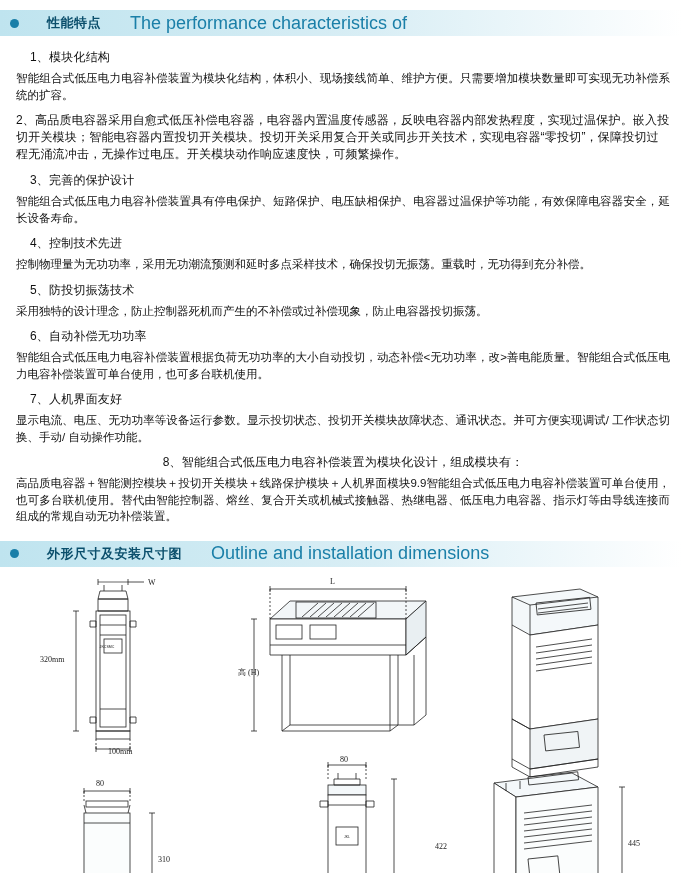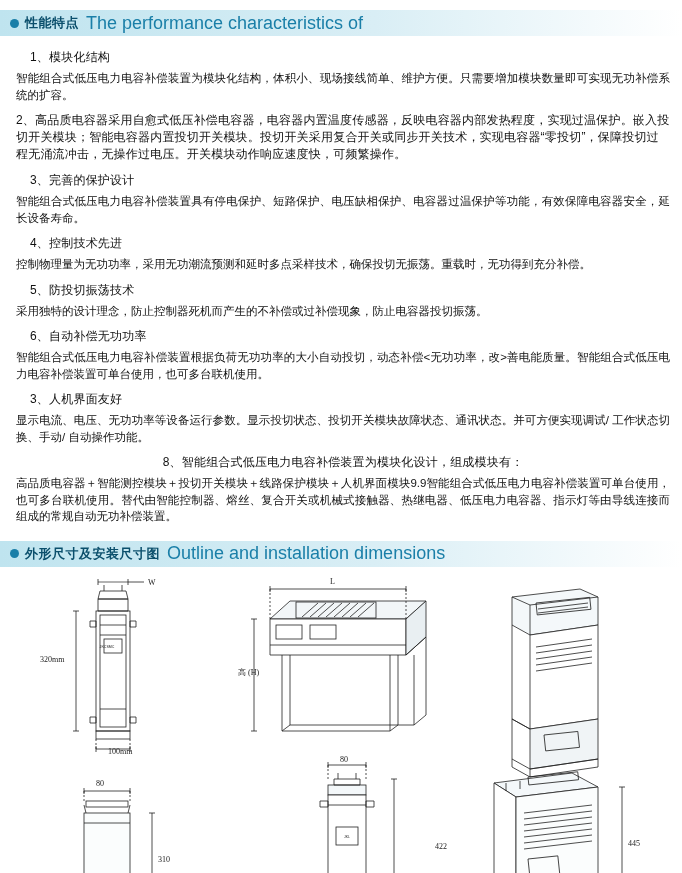--- a/index.html
+++ b/index.html
@@ -14,20 +14,21 @@
   .page{position:relative;width:682px;height:873px;}
 
   
   .section-header{
     position:relative;
     height:26px;
     background:linear-gradient(to right,#bfe4ef 0%,#d9eef5 55%,#ffffff 100%);
     display:flex;align-items:center;
     padding-left:10px;
     box-sizing:border-box;
+    gap:22px;
   }
   .section-header .bullet{
     width:9px;height:9px;border-radius:50%;
     background:#1a7fa8;margin-right:6px;flex:0 0 auto;
   }
   .section-header .cn{
     font-size:13px;font-weight:bold;color:#0b4f6c;letter-spacing:0.5px;
   }
   .section-header .en{
     font-size:18px;color:#1a7fa8;margin-left:7px;
@@ -74,21 +75,21 @@
 
     <div class="item-title">4、控制技术先进</div>
     <div class="item-body">控制物理量为无功功率，采用无功潮流预测和延时多点采样技术，确保投切无振荡。重载时，无功得到充分补偿。</div>
 
     <div class="item-title">5、防投切振荡技术</div>
     <div class="item-body">采用独特的设计理念，防止控制器死机而产生的不补偿或过补偿现象，防止电容器投切振荡。</div>
 
     <div class="item-title">6、自动补偿无功功率</div>
     <div class="item-body">智能组合式低压电力电容补偿装置根据负荷无功功率的大小自动投切，动态补偿&lt;无功功率，改&gt;善电能质量。智能组合式低压电力电容补偿装置可单台使用，也可多台联机使用。</div>
 
-    <div class="item-title">3、人机界面友好</div>
+    <div class="item-title">7、人机界面友好</div>
     <div class="item-body">显示电流、电压、无功功率等设备运行参数。显示投切状态、投切开关模块故障状态、通讯状态。并可方便实现调试/ 工作状态切换、手动/ 自动操作功能。</div>
 
     <div class="item-title" style="margin-left:4px;text-align:center;">8、智能组合式低压电力电容补偿装置为模块化设计，组成模块有：</div>
     <div class="item-body">高品质电容器＋智能测控模块＋投切开关模块＋线路保护模块＋人机界面模块9.9智能组合式低压电力电容补偿装置可单台使用，也可多台联机使用。替代由智能控制器、熔丝、复合开关或机械式接触器、热继电器、低压电力电容器、指示灯等由导线连接而组成的常规自动无功补偿装置。</div>
   </div>
 
   <div class="section-header" style="margin-top:16px;">
     <span class="bullet"></span>
     <span class="cn">外形尺寸及安装尺寸图</span>
     <span class="en">Outline and installation dimensions</span>

